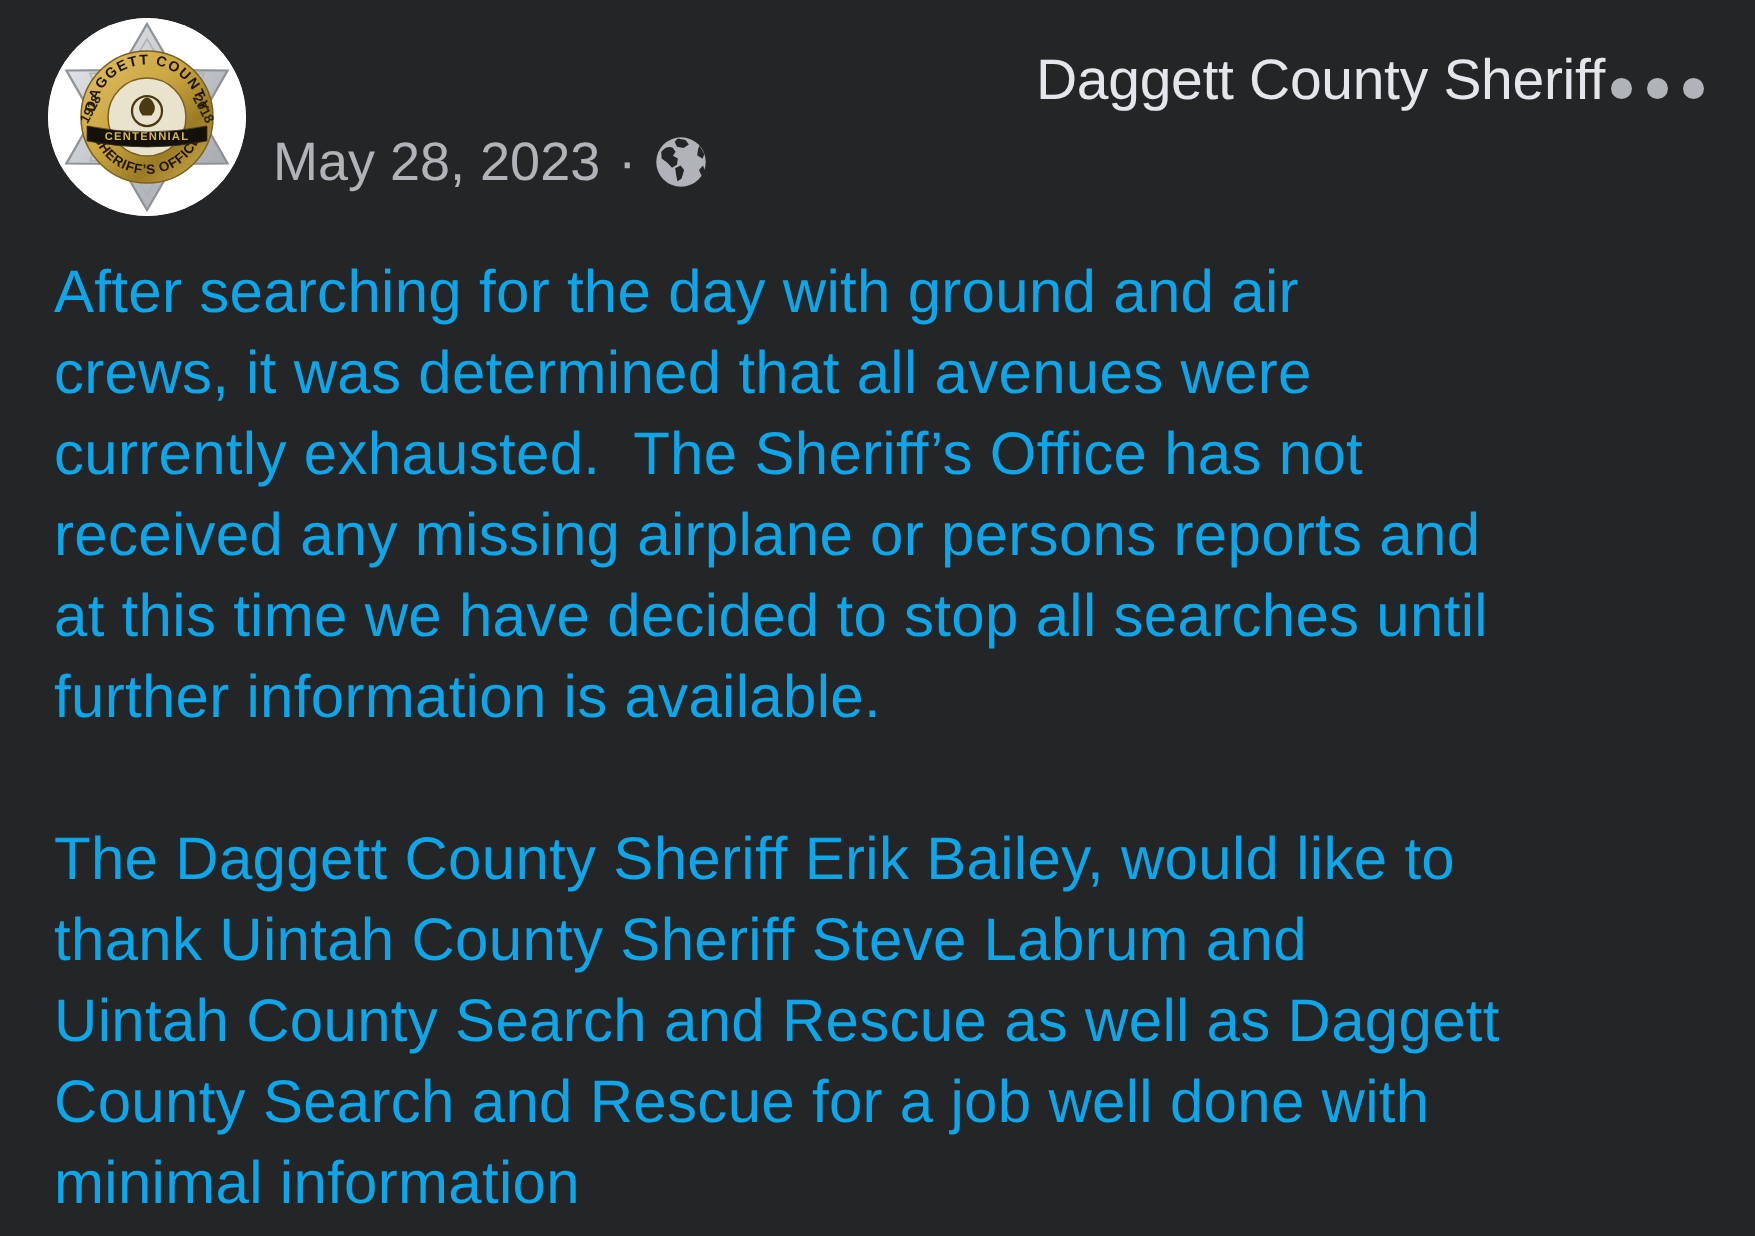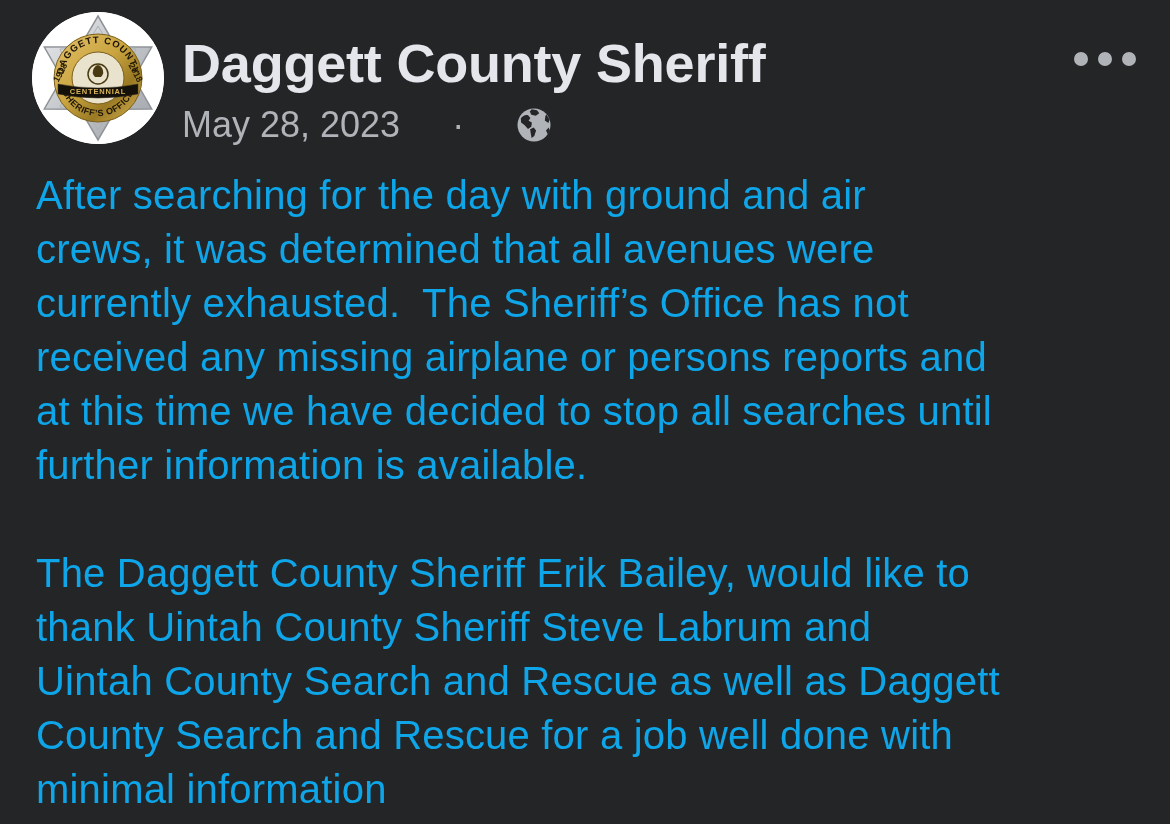--- a/index.html
+++ b/index.html
@@ -33,35 +33,35 @@
     cursor: pointer;
   }
   .avatar svg { display: block; width: 132px; height: 132px; }
   .header-text {
     margin-left: 18px;
     padding-top: 22px;
     flex: 1 1 auto;
     min-width: 0;
   }
   .author-name {
-    font-size: 54px;
-    font-weight: bold;
+    font-size: 38px;
+    font-weight: normal;
     color: #e4e6eb;
     letter-spacing: -0.2px;
     line-height: 1.1;
     cursor: pointer;
+    text-align: right;
   }
   .meta-row {
     margin-top: 14px;
     display: flex;
     align-items: center;
     font-size: 36px;
     color: #b0b3b8;
     line-height: 1.0;
-    gap: 40px;
   }
   .meta-date { cursor: pointer; }
   .meta-sep { margin: 0 12px; }
   .globe-icon svg { display: block; width: 36px; height: 36px; }
   .menu-button {
     margin-left: auto;
     margin-top: 36px;
     padding: 4px;
     display: flex;
     align-items: center;

